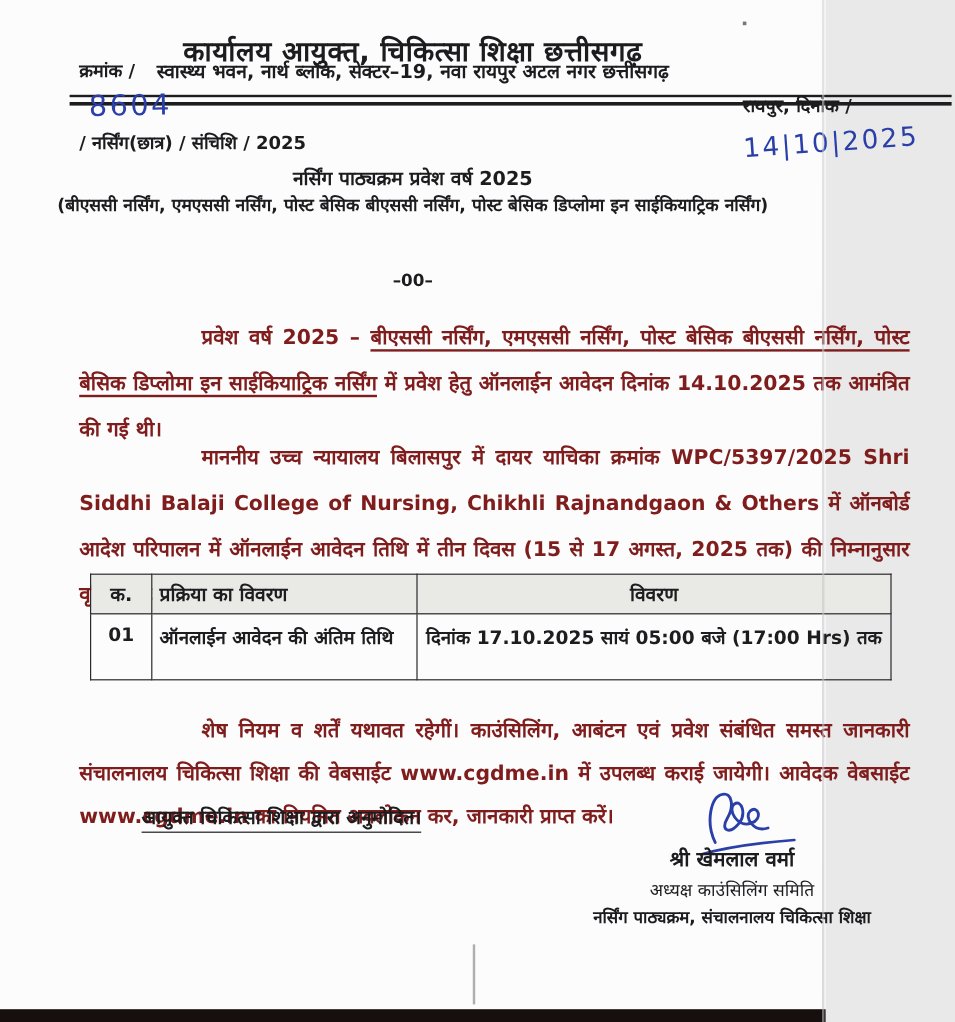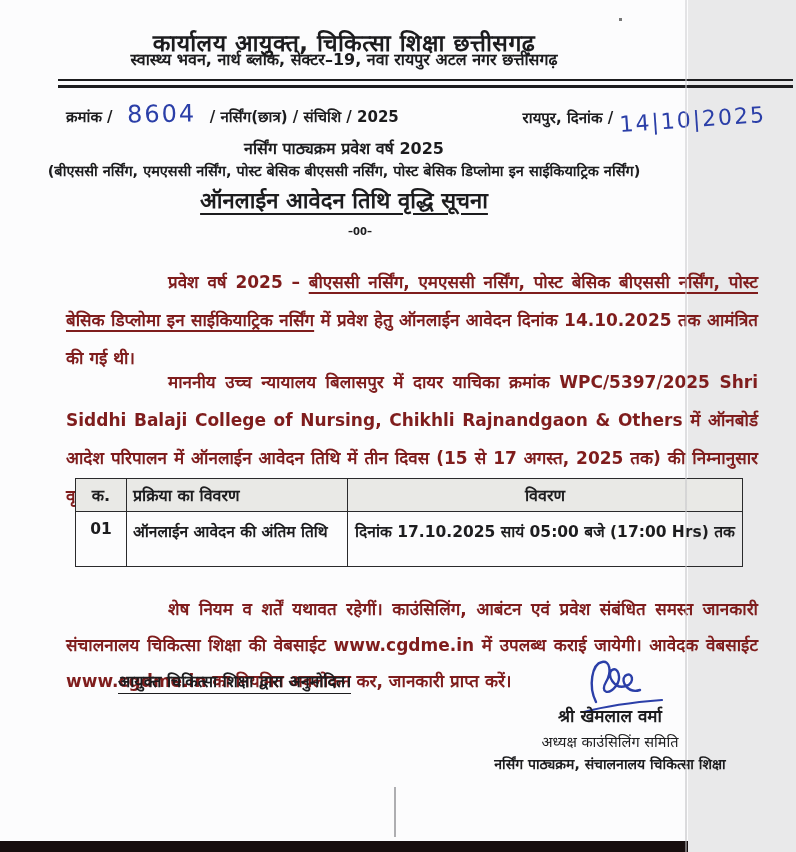--- a/index.html
+++ b/index.html
@@ -32,33 +32,33 @@
   .double-rule{
     position:absolute;top:79px;left:58px;width:735px;height:4px;
     border-top:2px solid #1d1d1f;border-bottom:3px solid #1d1d1f;
   }
 
   .ref-row{
     position:absolute;top:92px;left:66px;width:700px;height:36px;
     display:flex;justify-content:space-between;align-items:flex-end;
     font-size:15px;font-weight:700;
   }
-  .ref-left,.ref-right{display:flex;align-items:baseline;gap:6px;}
+  .ref-left,.ref-right{display:flex;align-items:baseline;gap:6px;flex-direction:column;}
   .hand{
     color:#2b3fa8;font-size:24px;font-weight:500;letter-spacing:2px;
     font-family:"DejaVu Sans", sans-serif;
   }
   .hand-number{display:inline-block;transform:rotate(-1deg);padding:0 8px;}
   .hand-date{display:inline-block;transform:rotate(-4deg) translateY(4px);font-size:22px;}
 
   .subject1{position:absolute;top:137px;left:0;width:100%;text-align:center;font-size:16px;font-weight:700;}
   .subject2{position:absolute;top:160px;left:0;width:100%;text-align:center;font-size:14.5px;font-weight:700;}
   .subject3{position:absolute;top:184px;left:0;width:100%;text-align:center;font-size:22px;font-weight:700;
             text-decoration:underline;text-underline-offset:5px;text-decoration-thickness:2px;}
-  .separator{position:absolute;top:226px;left:16px;width:100%;text-align:center;font-size:10px;font-weight:700;}
+  .separator{position:absolute;top:226px;left:0;width:100%;text-align:center;font-size:14px;font-weight:700;}
 
   .para{
     position:absolute;left:66px;width:692px;
     font-size:17px;font-weight:700;text-align:justify;color:#7f1d1d;
   }
   .para1{top:246px;line-height:38px;text-indent:102px;}
   .para2{top:346px;line-height:38px;text-indent:102px;}
   .para3{top:574px;line-height:36px;text-indent:102px;}
   .u{text-decoration:underline;text-underline-offset:4px;text-decoration-thickness:1.5px;}
 
@@ -110,21 +110,20 @@
       <span>/ नर्सिंग(छात्र) / संचिशि / 2025</span>
     </div>
     <div class="ref-right">
       <span>रायपुर, दिनांक /</span>
       <span class="hand hand-date">14|10|2025</span>
     </div>
   </div>
 
   <div class="subject1">नर्सिंग पाठ्यक्रम प्रवेश वर्ष 2025</div>
   <div class="subject2">(बीएससी नर्सिंग, एमएससी नर्सिंग, पोस्ट बेसिक बीएससी नर्सिंग, पोस्ट बेसिक डिप्लोमा इन साईकियाट्रिक नर्सिंग)</div>
-  <div class="subject3">ऑनलाईन आवेदन तिथि वृद्धि सूचना</div>
   <div class="separator">–00–</div>
 
   <p class="para para1"><span>प्रवेश वर्ष 2025 – </span><span class="u">बीएससी नर्सिंग, एमएससी नर्सिंग, पोस्ट बेसिक बीएससी नर्सिंग, पोस्ट बेसिक डिप्लोमा इन साईकियाट्रिक नर्सिंग</span><span> में प्रवेश हेतु ऑनलाईन आवेदन दिनांक 14.10.2025 तक आमंत्रित की गई थी।</span></p>
 
   <p class="para para2">माननीय उच्च न्यायालय बिलासपुर में दायर याचिका क्रमांक WPC/5397/2025 Shri Siddhi Balaji College of Nursing, Chikhli Rajnandgaon &amp; Others में ऑनबोर्ड आदेश परिपालन में ऑनलाईन आवेदन तिथि में तीन दिवस (15 से 17 अगस्त, 2025 तक) की निम्नानुसार वृद्धि की जाती है :–</p>
 
   <table class="notice">
     <thead>
       <tr>
         <th class="col-sno">क.</th>

